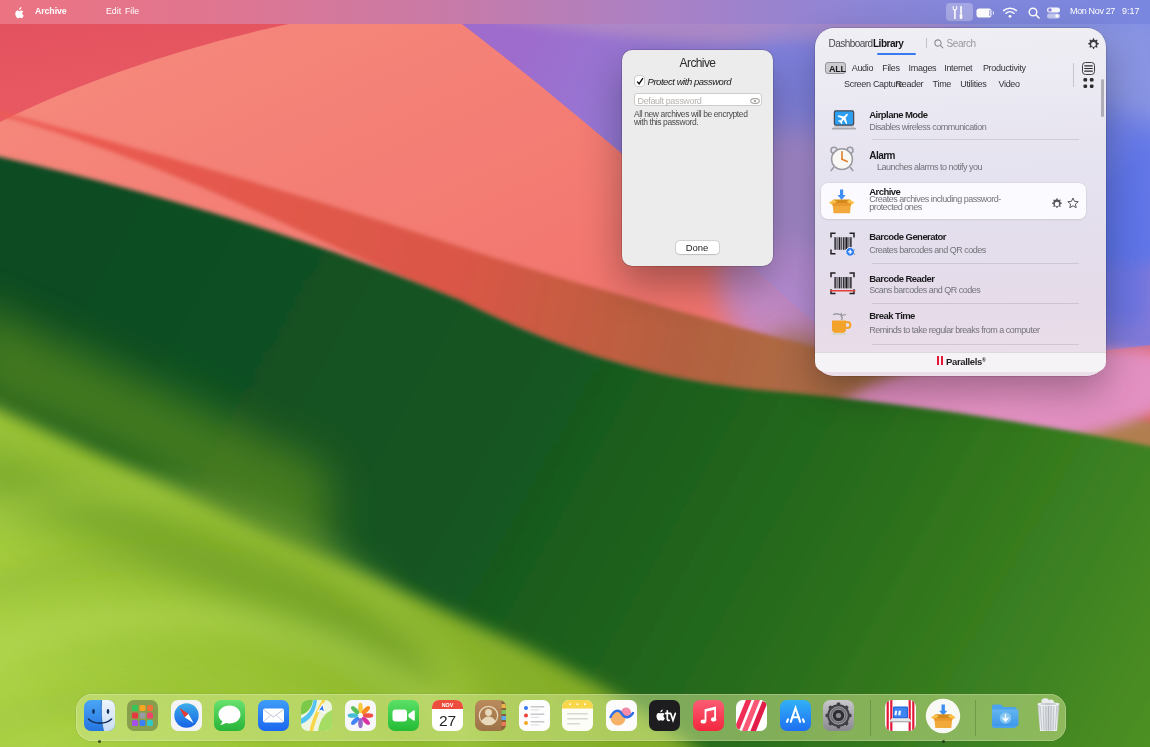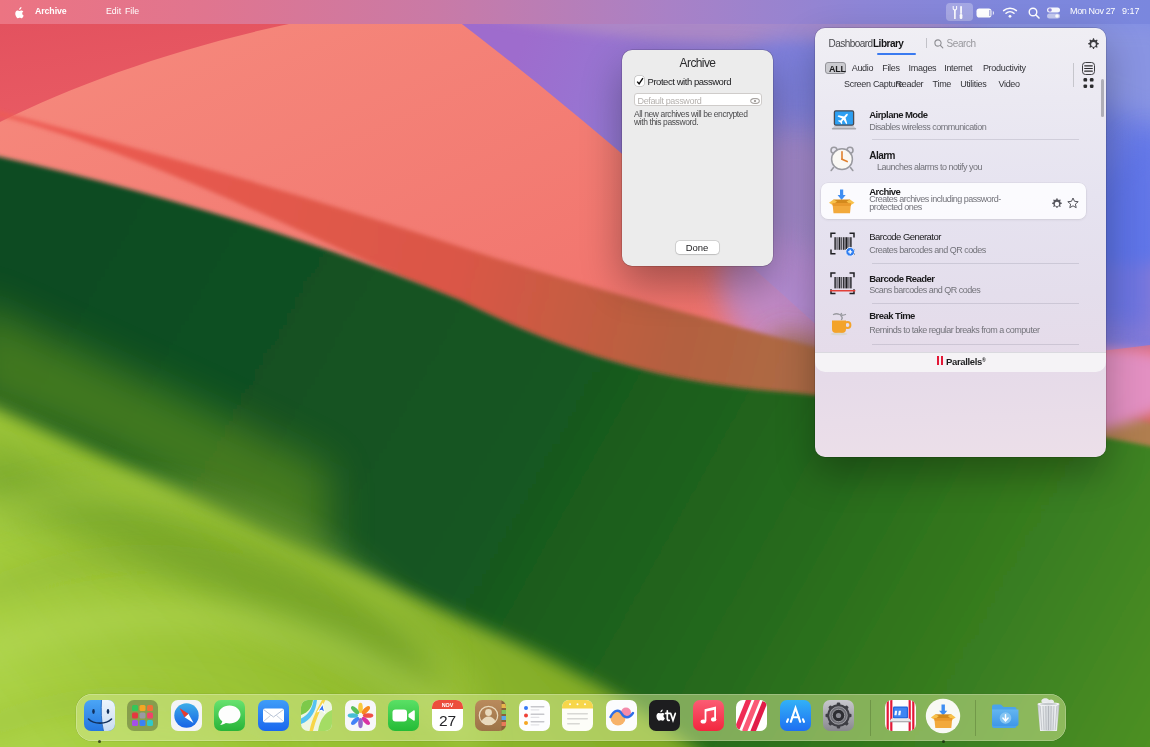--- a/index.html
+++ b/index.html
@@ -159,33 +159,33 @@
   <span class="abs" style="left:1122px;top:6px;font-size:9px;font-weight:500;">9:17</span>
 </div>
 
 <div class="abs" id="dialog" style="left:622px;top:50px;width:151px;height:216px;background:#ececec;border-radius:10px;
   box-shadow:0 0 0 0.5px rgba(0,0,0,0.25), 0 18px 40px rgba(0,0,0,0.33);">
   <div class="abs" style="left:0;top:6px;width:151px;text-align:center;font-size:12px;font-weight:500;letter-spacing:-0.6px;color:#2c2c2e;">Archive</div>
   <div class="abs" style="left:12.5px;top:26px;width:9.5px;height:9.5px;background:#fff;border-radius:2.5px;box-shadow:0 0 0 0.5px rgba(0,0,0,0.25);"></div>
   <svg class="abs" style="left:13.5px;top:26.5px" width="8" height="9" viewBox="0 0 8 9">
       <path d="M1.2 4.6 L3.1 6.8 L6.9 1.2" fill="none" stroke="#0a0a0a" stroke-width="1.4"></path>
     </svg>
-  <span class="abs" style="left:25.5px;top:25.5px;font-size:9.5px;letter-spacing:-0.45px;color:#1b1b1d;">Protect with password</span>
+  <span class="abs" style="left:25.5px;top:25.5px;font-size:9.5px;letter-spacing:-0.45px;color:#1b1b1d;font-style:italic;">Protect with password</span>
   <div class="abs" style="left:12px;top:43px;width:128px;height:13px;background:#fff;border:0.5px solid #cfccca;border-radius:3px;box-sizing:border-box;"></div>
   <span class="abs" style="left:15.5px;top:45.5px;font-size:9px;letter-spacing:-0.35px;color:#b5b1ae;">Default password</span>
   <svg class="abs" style="left:128px;top:47.5px" width="10" height="6" viewBox="0 0 10 6">
     <ellipse cx="5" cy="3" rx="4.3" ry="2.5" fill="none" stroke="#a7a3a0" stroke-width="1.1"></ellipse>
     <circle cx="5" cy="3" r="1.2" fill="#a7a3a0"></circle>
   </svg>
   <div class="abs" style="left:12px;top:59.5px;width:125px;font-size:8.5px;letter-spacing:-0.4px;line-height:8px;color:#4b4b4d;">All new archives will be encrypted with this password.</div>
   <div class="abs" style="left:53.5px;top:190.5px;width:43px;height:13px;background:#fff;border-radius:3.5px;box-shadow:0 0 0 0.5px rgba(0,0,0,0.18),0 0.5px 1.5px rgba(0,0,0,0.18);
       font-size:9.5px;color:#1c1c1e;text-align:center;line-height:13px;">Done</div>
 </div>
 
-<div class="abs" id="panel" style="left:815px;top:28px;width:291px;height:429px;border-radius:10px;
+<div class="abs" id="panel" style="left:815px;top:28px;width:291px;height:348px;border-radius:19px;
   background:linear-gradient(178deg,#f0eff4 0%,#ebe9f2 18%,#e6e3f0 40%,#e4deec 62%,#e6dbe9 80%,#ecdfe9 100%);
   box-shadow:0 0 0 0.5px rgba(0,0,0,0.22), 0 16px 38px rgba(0,0,0,0.3);">
 
   <span class="abs" style="left:13.5px;top:10px;font-size:10px;letter-spacing:-0.55px;color:#48484c;">Dashboard</span>
   <span class="abs" style="left:58px;top:10px;font-size:10px;letter-spacing:-0.5px;font-weight:700;color:#141416;">Library</span>
   <div class="abs" style="left:61.5px;top:24.5px;width:39px;height:2px;background:#3a7af0;border-radius:1px;"></div>
   <div class="abs" style="left:111px;top:10px;width:1px;height:10px;background:#c2c2c8;"></div>
   <svg class="abs" style="left:119px;top:10.5px" width="10" height="10" viewBox="0 0 10 10">
     <circle cx="4" cy="4" r="3.1" fill="none" stroke="#8e8e93" stroke-width="1.1"></circle>
     <line x1="6.4" y1="6.4" x2="8.8" y2="8.8" stroke="#8e8e93" stroke-width="1.2" stroke-linecap="round"></line>
@@ -287,21 +287,21 @@
         <rect x="11.3" y="5.2" width="0.9" height="12.6"></rect>
         <rect x="13.1" y="5.2" width="1.4" height="12.6"></rect>
         <rect x="15.4" y="5.2" width="2.2" height="12.6"></rect>
         <rect x="18.5" y="5.2" width="0.9" height="12.6"></rect>
         <rect x="20.2" y="5.2" width="1.4" height="12.6"></rect>
     </g>
     <circle cx="20.2" cy="19.8" r="4.4" fill="#2f7df0" stroke="#eef0fa" stroke-width="1"></circle>
     <rect x="18" y="19.2" width="4.4" height="1.2" rx="0.6" fill="#fff"></rect>
     <rect x="19.6" y="17.6" width="1.2" height="4.4" rx="0.6" fill="#fff"></rect>
   </svg>
-  <span class="abs" style="left:54.3px;top:203.1px;font-size:9.5px;letter-spacing:-0.55px;font-weight:400;color:#1a1a1c;">Barcode Generator</span>
+  <span class="abs" style="left:54.3px;top:203.1px;font-size:9.5px;letter-spacing:-0.55px;font-weight:700;color:#1a1a1c;">Barcode Generator</span>
   <span class="abs" style="left:54.3px;top:217px;font-size:9px;letter-spacing:-0.5px;color:#73737a;">Creates barcodes and QR codes</span>
 
   <svg class="abs" style="left:15px;top:244px" width="26" height="24" viewBox="0 0 26 24">
     <g stroke="#1f1f22" stroke-width="1.5" fill="none">
       <path d="M1,5.3 L1,1 L5.5,1"></path>
         <path d="M19.5,1 L24,1 L24,5.3"></path>
         <path d="M24,17.3 L24,21.6 L19.5,21.6"></path>
         <path d="M5.5,21.6 L1,21.6 L1,17.3"></path>
     </g>
     <g fill="#1f1f22">

